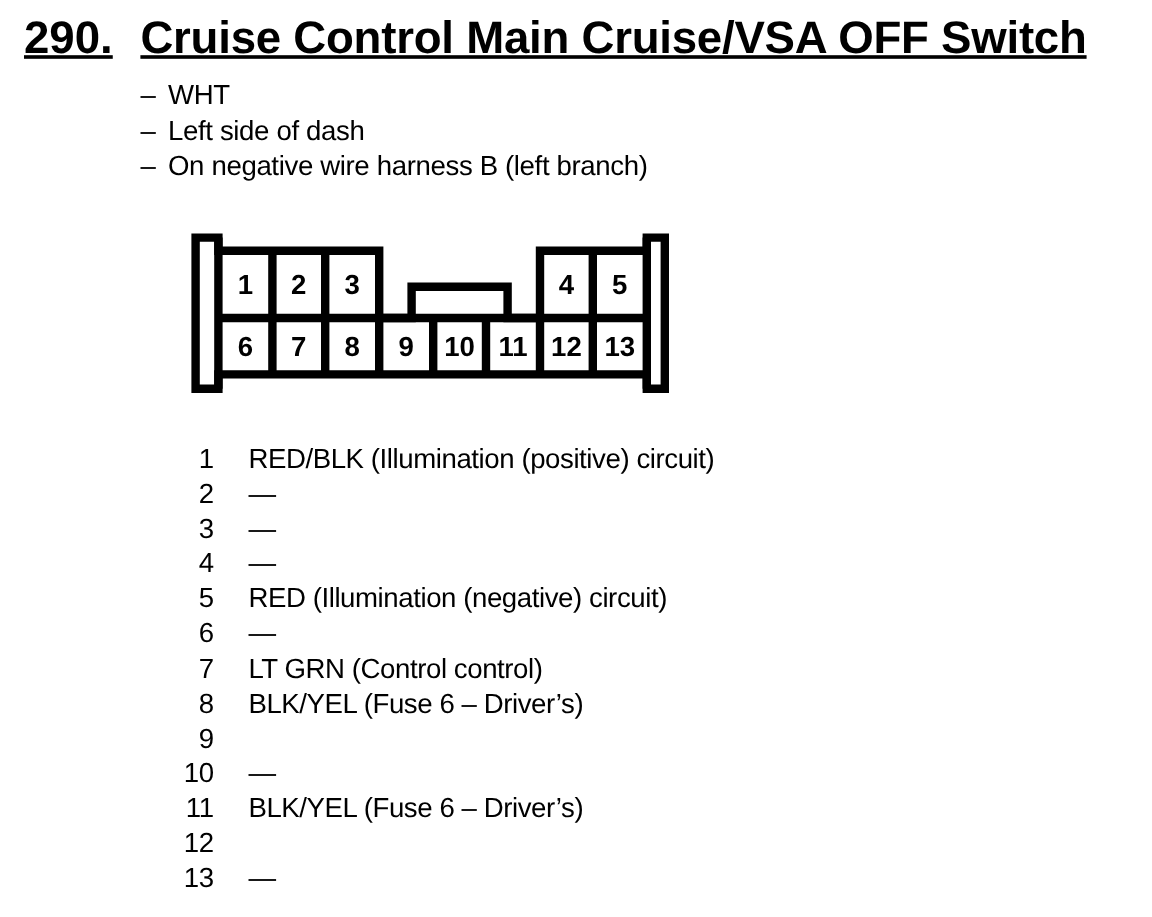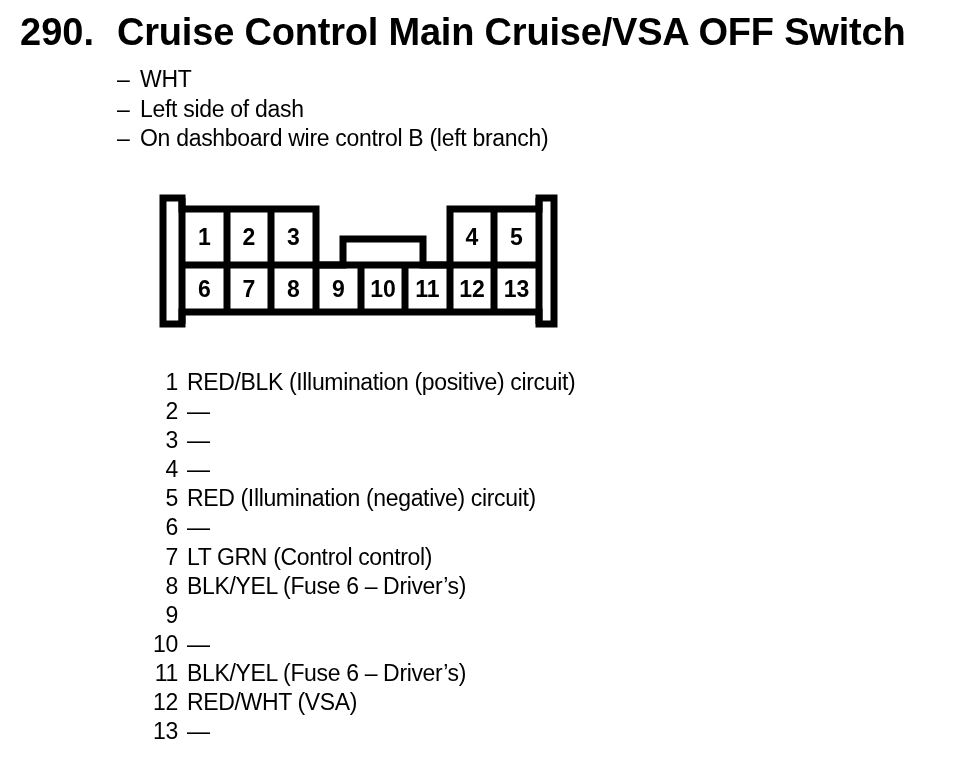--- a/index.html
+++ b/index.html
@@ -18,20 +18,21 @@
   .page { position: absolute; inset: 0; }
 
   
   .title-row {
     position: absolute;
     left: 20px;
     top: 11px;
     display: flex;
     align-items: flex-end;
     white-space: nowrap;
+    text-decoration: underline;
   }
   .index {
     font-size: 38px;
     font-weight: bold;
     width: 97px;
     flex: none;
   }
   .title {
     font-size: 38px;
     font-weight: bold;
@@ -87,21 +88,21 @@
     line-height: 29.1px;
     height: 29.1px;
     align-items: baseline;
   }
   .pin-num {
     width: 46px;
     flex: none;
     text-align: right;
   }
   .pin-desc {
-    margin-left: 9px;
+    margin-left: 29px;
     white-space: nowrap;
   }
 </style>
 </head>
 <body>
 
 <div class="page">
 
   <header class="title-row">
     <span class="index">290.</span>
@@ -114,21 +115,21 @@
     <span class="note-text">WHT</span>
   </li>
 
   <li class="note">
     <span class="dash">–</span>
     <span class="note-text">Left side of dash</span>
   </li>
 
   <li class="note">
     <span class="dash">–</span>
-    <span class="note-text">On dashboard wire control B (left branch)</span>
+    <span class="note-text">On negative wire harness B (left branch)</span>
   </li>
 </ul>
 
   <svg class="connector-svg" id="connector" width="420" height="155" viewBox="0 0 420 155">
 
     <path class="outline" d="M 13,13 H 32 V 24 H 166 V 80 H 193 V 54 H 273 V 80 H 300 V 24 H 389 V 13 H 404 V 139 H 389 V 127 H 32 V 139 H 13 Z"></path>
     <g class="grid">
 
       <path d="M 32,13 V 139"></path>
       <path d="M 389,13 V 139"></path>
@@ -214,21 +215,20 @@
     <span class="pin-desc">—</span>
   </div>
 
   <div class="pin-row">
     <span class="pin-num">11</span>
     <span class="pin-desc">BLK/YEL (Fuse 6 – Driver’s)</span>
   </div>
 
   <div class="pin-row">
     <span class="pin-num">12</span>
-    <span class="pin-desc">RED/WHT (VSA)</span>
   </div>
 
   <div class="pin-row">
     <span class="pin-num">13</span>
     <span class="pin-desc">—</span>
   </div>
 </div>
 
 </div>
 

